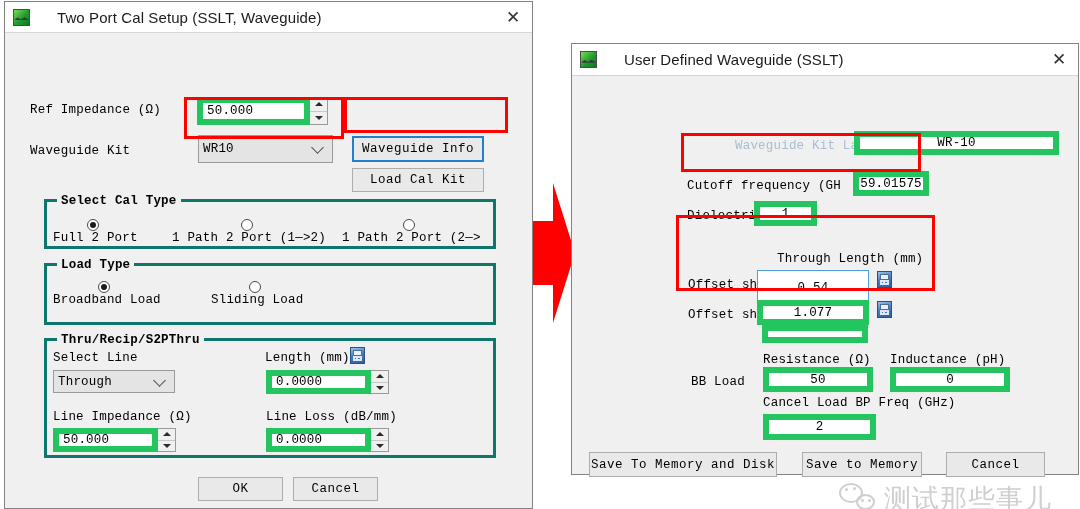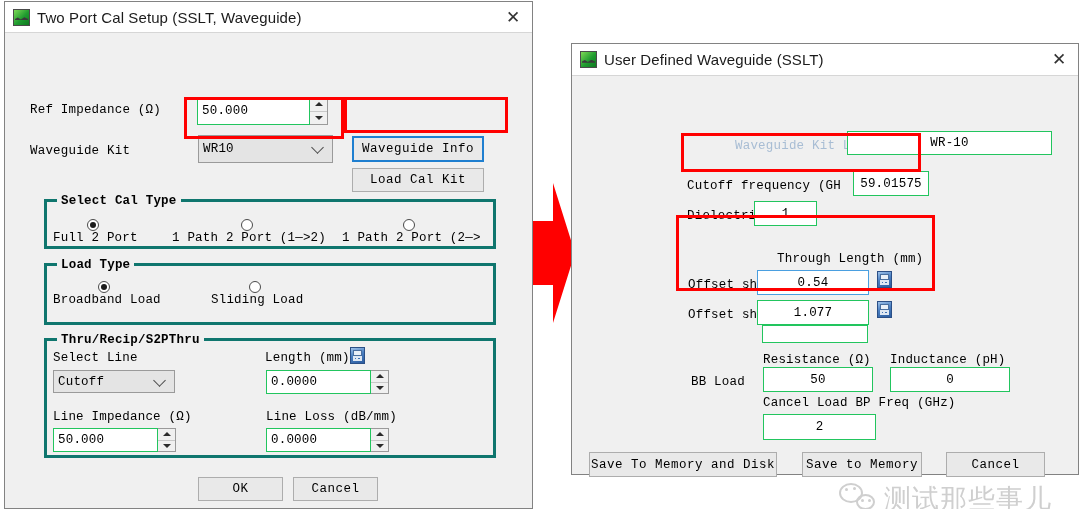--- a/index.html
+++ b/index.html
@@ -18,20 +18,21 @@
     background:#ffffff;
     border:1px solid #828282;
   }
   .titlebar {
     height:30px;
     background:#ffffff;
     display:flex;
     align-items:center;
     padding:0 4px 0 8px;
     position:relative;
+    gap:20px;
   }
   .title-icon {
     width:17px; height:17px;
     margin-right:7px;
     flex:0 0 auto;
     position:relative;
     background:linear-gradient(135deg,#7ed957 0%,#1f9b2f 55%,#0e7a20 100%);
     border:1px solid #4a4a4a;
   }
   .title-icon::after {
@@ -70,21 +71,21 @@
     font-family:"Liberation Mono", monospace;
     font-size:12.5px;
     color:#000;
     white-space:nowrap;
     letter-spacing:0.2px;
   }
   .lbl.dim { color:#a8bdd4; }
   .textbox {
     position:absolute;
     background:#ffffff;
-    border:1px solid #22c55e;
+    border:6px solid #22c55e;
     font-family:"Liberation Mono", monospace;
     font-size:12.5px;
     color:#000;
     display:flex;
     align-items:center;
     padding:0 4px;
     letter-spacing:0.2px;
   }
   .textbox.center { justify-content:center; }
   .textbox.focus { border:1px solid #4a9fe0; }
@@ -323,21 +324,21 @@
       <span class="dot"></span>
       <span>Sliding Load</span>
     </div>
 
     <div class="group" style="left:39px; top:305px; width:452px; height:120px;">
       <span class="group-title">Thru/Recip/S2PThru</span>
     </div>
 
     <span class="lbl" style="left:48px; top:318px;">Select Line</span>
     <div class="combo" style="left:48px; top:337px; width:122px; height:23px;">
-      <span>Cutoff</span>
+      <span>Through</span>
       <span class="chev"></span>
     </div>
 
     <span class="lbl" style="left:260px; top:318px;">Length (mm)</span>
     <span class="calcicon" style="left:345px; top:314px;"></span>
     <div class="textbox" style="left:261px; top:337px; width:105px; height:24px;">0.0000</div>
     <div class="spin" style="left:366px; top:337px; height:24px;">
       <div class="up">
           <span class="ar"></span>
         </div>
@@ -385,32 +386,32 @@
 
   <div class="titlebar" style="height:31px;">
     <span class="title-icon"></span>
     <span class="title-text">User Defined Waveguide (SSLT)</span>
     <span class="title-close">✕</span>
   </div>
 
   <div class="client" style="height:calc(100% - 31px);">
 
     <span class="lbl dim" style="left:163px; top:63px;">Waveguide Kit Label</span>
-    <div class="textbox center" style="left:275px; top:55px; width:205px; height:24px;">WR-10</div>
+    <div class="textbox center" style="left:282px; top:55px; width:205px; height:24px;">WR-10</div>
 
     <span class="lbl" style="left:115px; top:103px;">Cutoff frequency (GH</span>
     <div class="textbox center" style="left:281px; top:95px; width:76px; height:25px;">59.01575</div>
 
     <span class="lbl" style="left:115px; top:133px;">Dielectri</span>
     <div class="textbox center" style="left:182px; top:125px; width:63px; height:25px;">1</div>
 
     <span class="lbl" style="left:205px; top:176px;">Through Length (mm)</span>
 
     <span class="lbl" style="left:116px; top:202px;">Offset short</span>
-    <div class="textbox center focus" style="left:185px; top:194px; width:112px; height:25px;">0.54</div>
+    <div class="textbox center focus" style="left:185px; top:194px; width:112px; height:35px;">0.54</div>
     <span class="calcicon" style="left:305px; top:195px;"></span>
 
     <span class="lbl" style="left:116px; top:232px;">Offset short</span>
     <div class="textbox center" style="left:185px; top:224px; width:112px; height:25px;">1.077</div>
     <span class="calcicon" style="left:305px; top:225px;"></span>
 
     <div class="textbox" style="left:190px; top:249px; width:106px; height:18px;"></div>
 
     <span class="lbl" style="left:191px; top:277px;">Resistance (Ω)</span>
     <span class="lbl" style="left:318px; top:277px;">Inductance (pH)</span>

